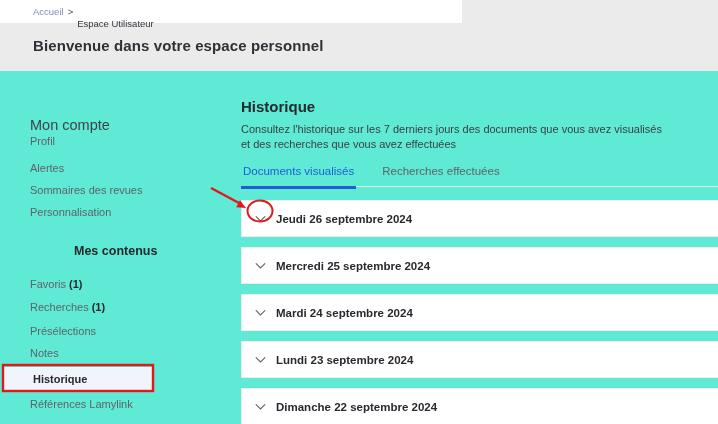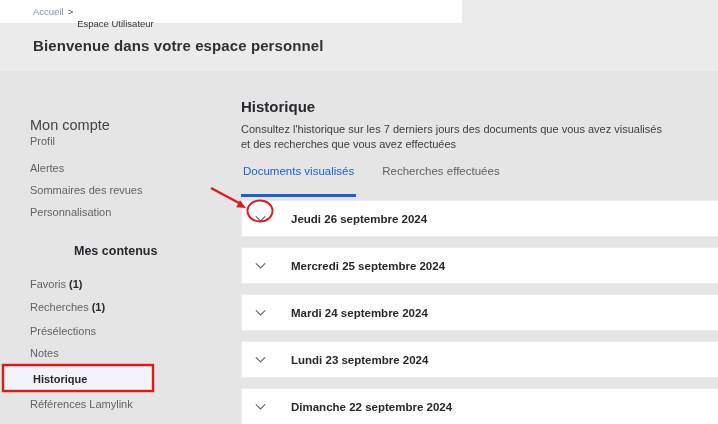--- a/index.html
+++ b/index.html
@@ -1,18 +1,18 @@
 <!DOCTYPE html>
 <html><head>
 <meta charset="utf-8">
 <style>
   html,body { margin:0; padding:0; background:#fff; }
   .page {
     position:relative; width:718px; height:424px; overflow:hidden;
-    background:#e5e5e5; font-family:"Liberation Sans", sans-serif;
+    background:#5eead4; font-family:"Liberation Sans", sans-serif;
     -webkit-font-smoothing:antialiased;
   }
   
   .banner { position:absolute; left:0; top:0; width:718px; height:71px; background:#ebebeb; }
   .breadcrumb-strip {
     position:absolute; left:0; top:0; width:462px; height:23px; background:#fff;
     display:flex; align-items:center; padding-left:33px; box-sizing:border-box;
     font-size:9.5px;
   }
   .crumb-home { color:#7d90b8; cursor:pointer; }
@@ -32,32 +32,32 @@
     background:#f1f4fb; display:flex; align-items:center; padding-left:29px;
     box-sizing:border-box; font-size:11px; font-weight:bold; color:#26292e; cursor:pointer;
   }
   
   .main-title { position:absolute; left:241px; top:98px; font-size:15px; font-weight:bold; color:#26292e; }
   .main-desc { position:absolute; left:241px; top:122px; font-size:11px; color:#3c4043; line-height:15px; }
   .tabbar {
     position:absolute; left:241px; top:159px; width:477px; height:28px;
     border-bottom:1px solid #e4e4e4; display:flex; align-items:flex-start; box-sizing:border-box;
   }
-  .tab { font-size:11.5px; padding:6px 2px 17px 2px; cursor:pointer; white-space:nowrap; }
+  .tab { font-size:11.5px; padding:6px 2px 9px 2px; cursor:pointer; white-space:nowrap; }
   .tab-active { color:#1e5fd6; border-bottom:3px solid #1e5fd6; }
   .tab-inactive { color:#5f6368; margin-left:24px; }
   
   .row {
     position:absolute; left:241px; width:480px; height:37px; background:#fff;
     border:1px solid #ececec; box-sizing:border-box; display:flex; align-items:center;
     padding-left:11px; cursor:pointer;
   }
   .row1 { top:200px; } .row2 { top:247px; } .row3 { top:294px; } .row4 { top:341px; } .row5 { top:388px; }
   .chev { width:15px; height:15px; flex:0 0 auto; }
-  .row-label { font-size:11.5px; font-weight:bold; color:#26292e; margin-left:23px; white-space:nowrap; }
+  .row-label { font-size:11.5px; font-weight:bold; color:#26292e; margin-left:8px; white-space:nowrap; }
   
   .overlay { position:absolute; left:0; top:0; pointer-events:none; }
 </style>
 </head>
 <body>
 
 <div class="page">
 
   <div class="banner"></div>
 

